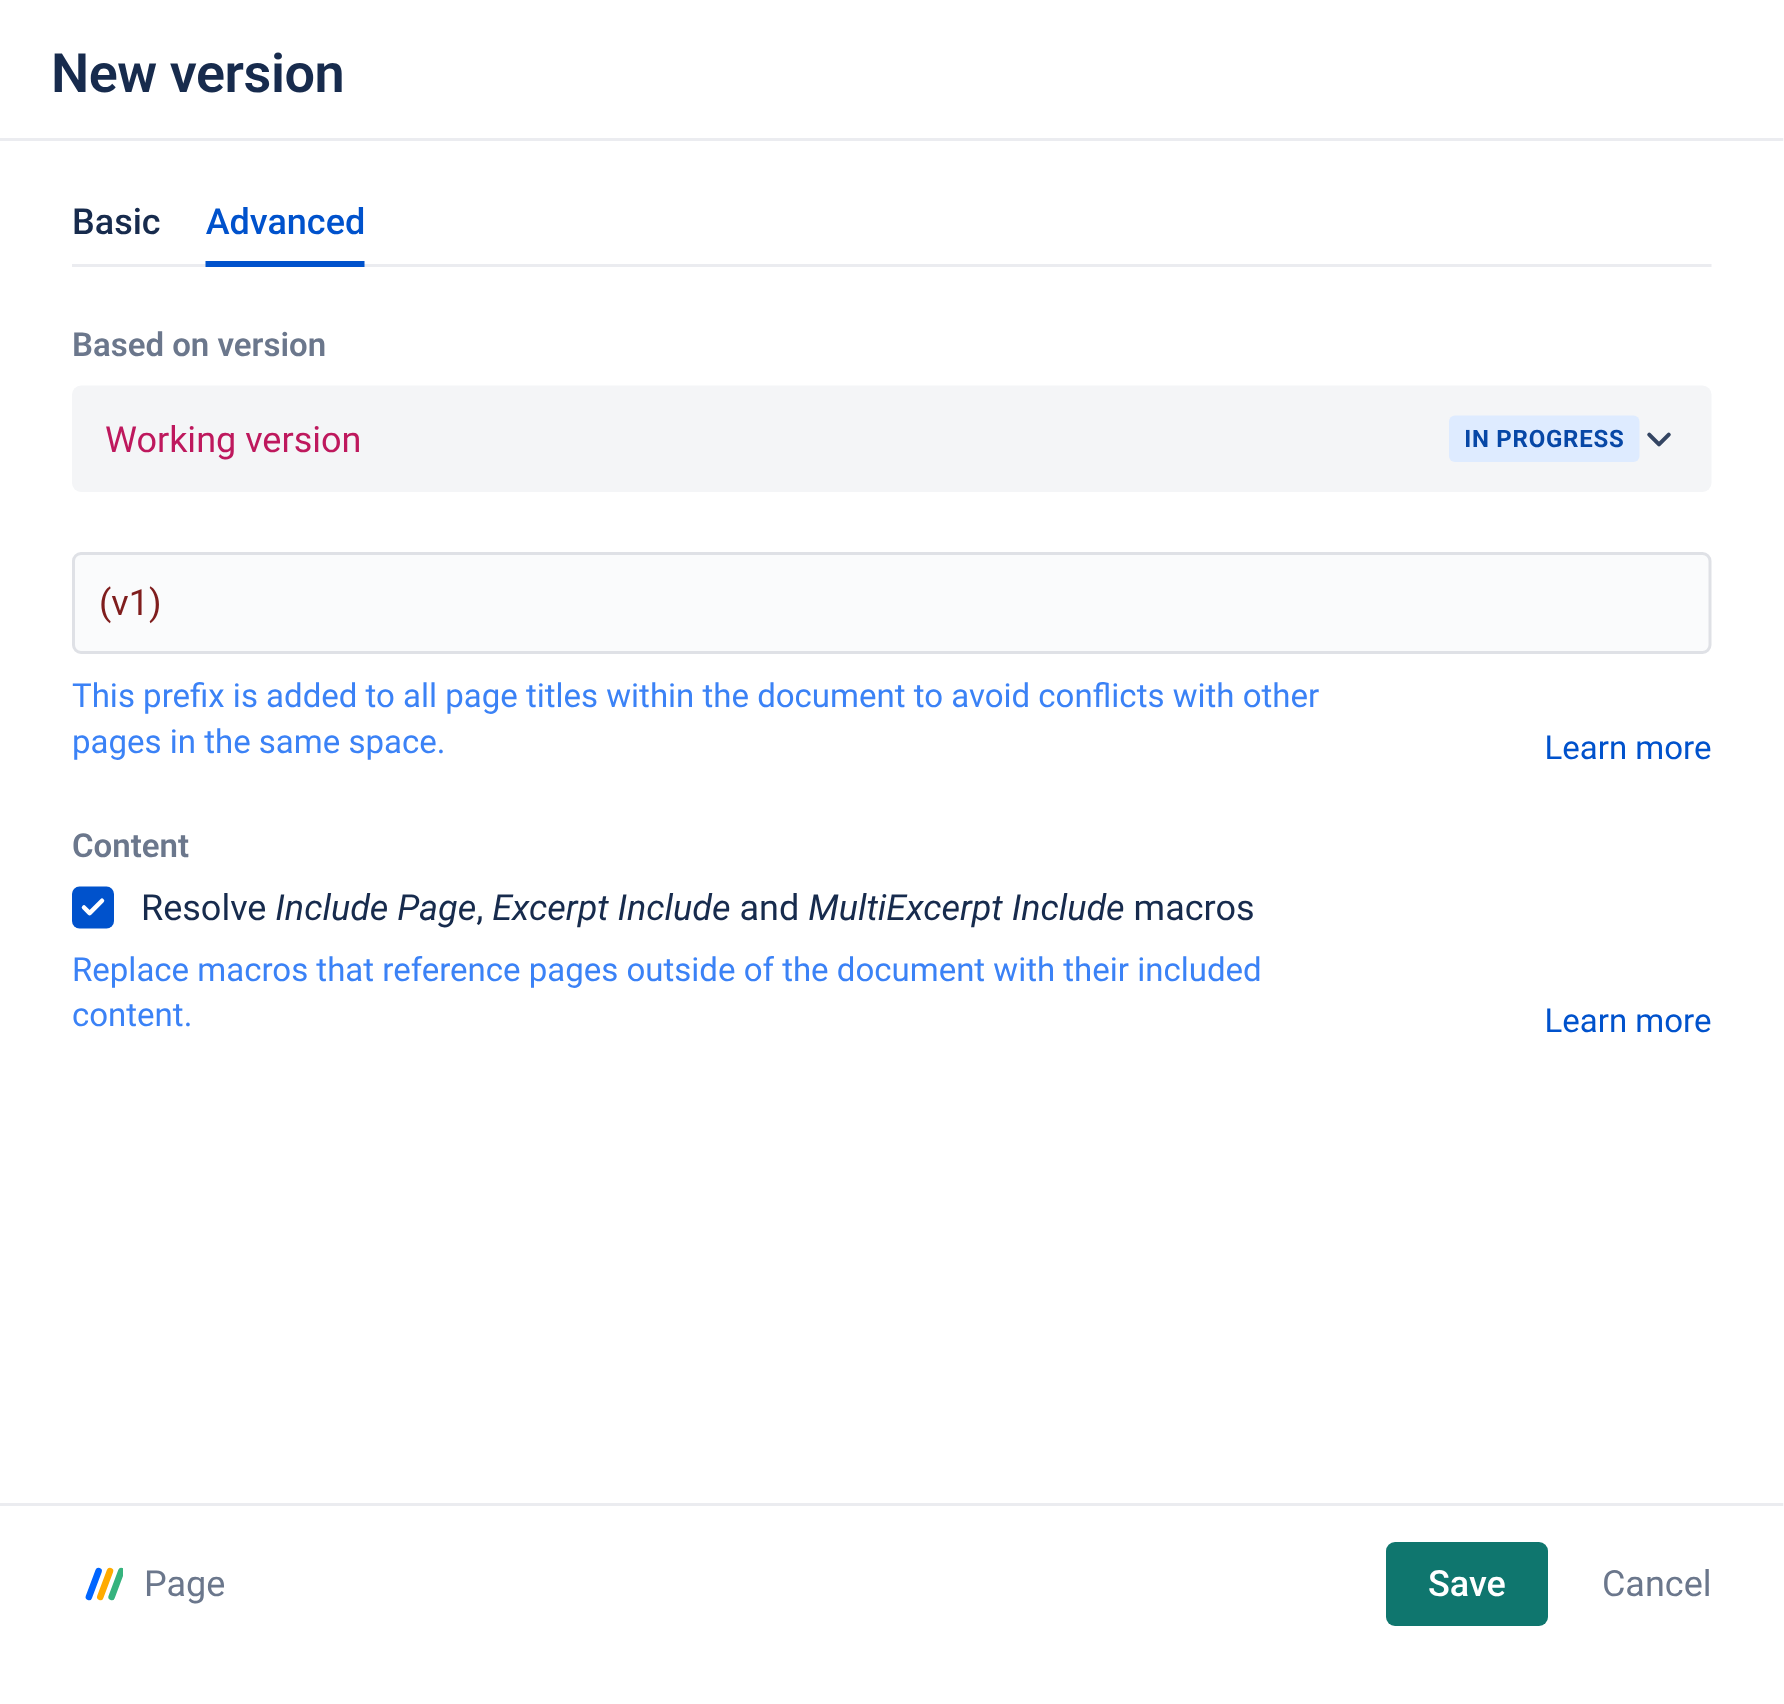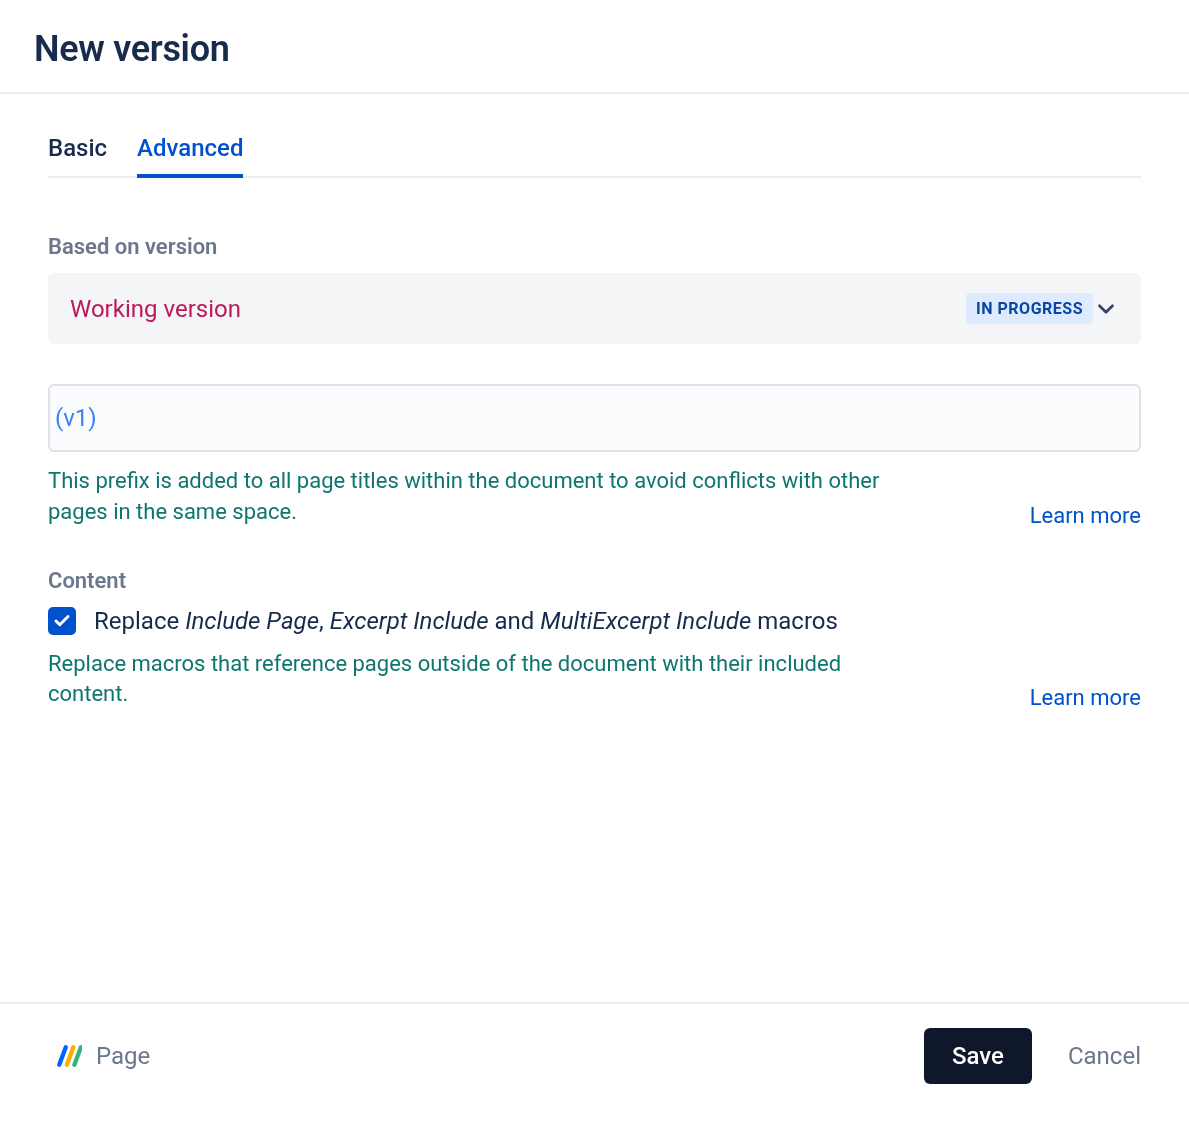--- a/index.html
+++ b/index.html
@@ -28,21 +28,21 @@
     }
     .content {
       flex: 1;
       padding: 40px 48px 0 48px;
       overflow: auto;
     }
     .tabs {
       display: flex;
       gap: 30px;
       border-bottom: 2px solid #EBECF0;
-      margin-bottom: 56px;
+      margin-bottom: 40px;
       text-align: right;
     }
     .tab {
       font-size: 24px;
       font-weight: 500;
       color: #172B4D;
       padding-bottom: 14px;
       cursor: pointer;
       position: relative;
     }
@@ -98,35 +98,35 @@
     .chevron svg {
       width: 26px;
       height: 26px;
       display: block;
     }
     .text-input {
       width: 100%;
       border: 2px solid #DFE1E6;
       background: #FAFBFC;
       border-radius: 6px;
-      padding: 18px 5px;
-      font-size: 24px;
-      color: #3b82f6;
+      padding: 18px 16px;
+      font-size: 24px;
+      color: #7f1d1d;
       font-family: inherit;
     }
     .help-row {
       display: flex;
       align-items: flex-end;
       justify-content: space-between;
       gap: 30px;
       margin-top: 14px;
     }
     .help-text {
       font-size: 22px;
-      color: #0f766e;
+      color: #3b82f6;
       line-height: 1.4;
       max-width: 850px;
     }
     .learn-more {
       color: #0052CC;
       font-size: 22px;
       text-decoration: none;
       white-space: nowrap;
       cursor: pointer;
     }
@@ -179,21 +179,21 @@
       width: 26px;
       height: 26px;
       display: block;
     }
     .footer-buttons {
       display: flex;
       align-items: center;
       gap: 36px;
     }
     .btn-primary {
-      background: #0f172a;
+      background: #0f766e;
       color: #fff;
       border: none;
       border-radius: 6px;
       padding: 14px 28px;
       font-size: 24px;
       font-weight: 500;
       cursor: pointer;
       font-family: inherit;
     }
     .btn-link {
@@ -244,21 +244,21 @@
 
   <div class="field-group">
     <span class="label">Content</span>
     <div class="checkbox-row">
       <div class="checkbox">
         <svg viewBox="0 0 24 24" fill="none" stroke="#fff" stroke-width="4" stroke-linecap="round" stroke-linejoin="round">
             <polyline points="4 12 9 17 20 6"></polyline>
           </svg>
       </div>
       <span class="checkbox-label">
-        <span>Replace </span><em>Include Page</em><span>, </span><em>Excerpt Include</em><span> and </span><em>MultiExcerpt Include</em><span> macros</span>
+        <span>Resolve </span><em>Include Page</em><span>, </span><em>Excerpt Include</em><span> and </span><em>MultiExcerpt Include</em><span> macros</span>
       </span>
     </div>
     <div class="help-row">
       <div class="help-text">Replace macros that reference pages outside of the document with their included content.</div>
       <a class="learn-more">Learn more</a>
     </div>
   </div>
 
 </div>
 

